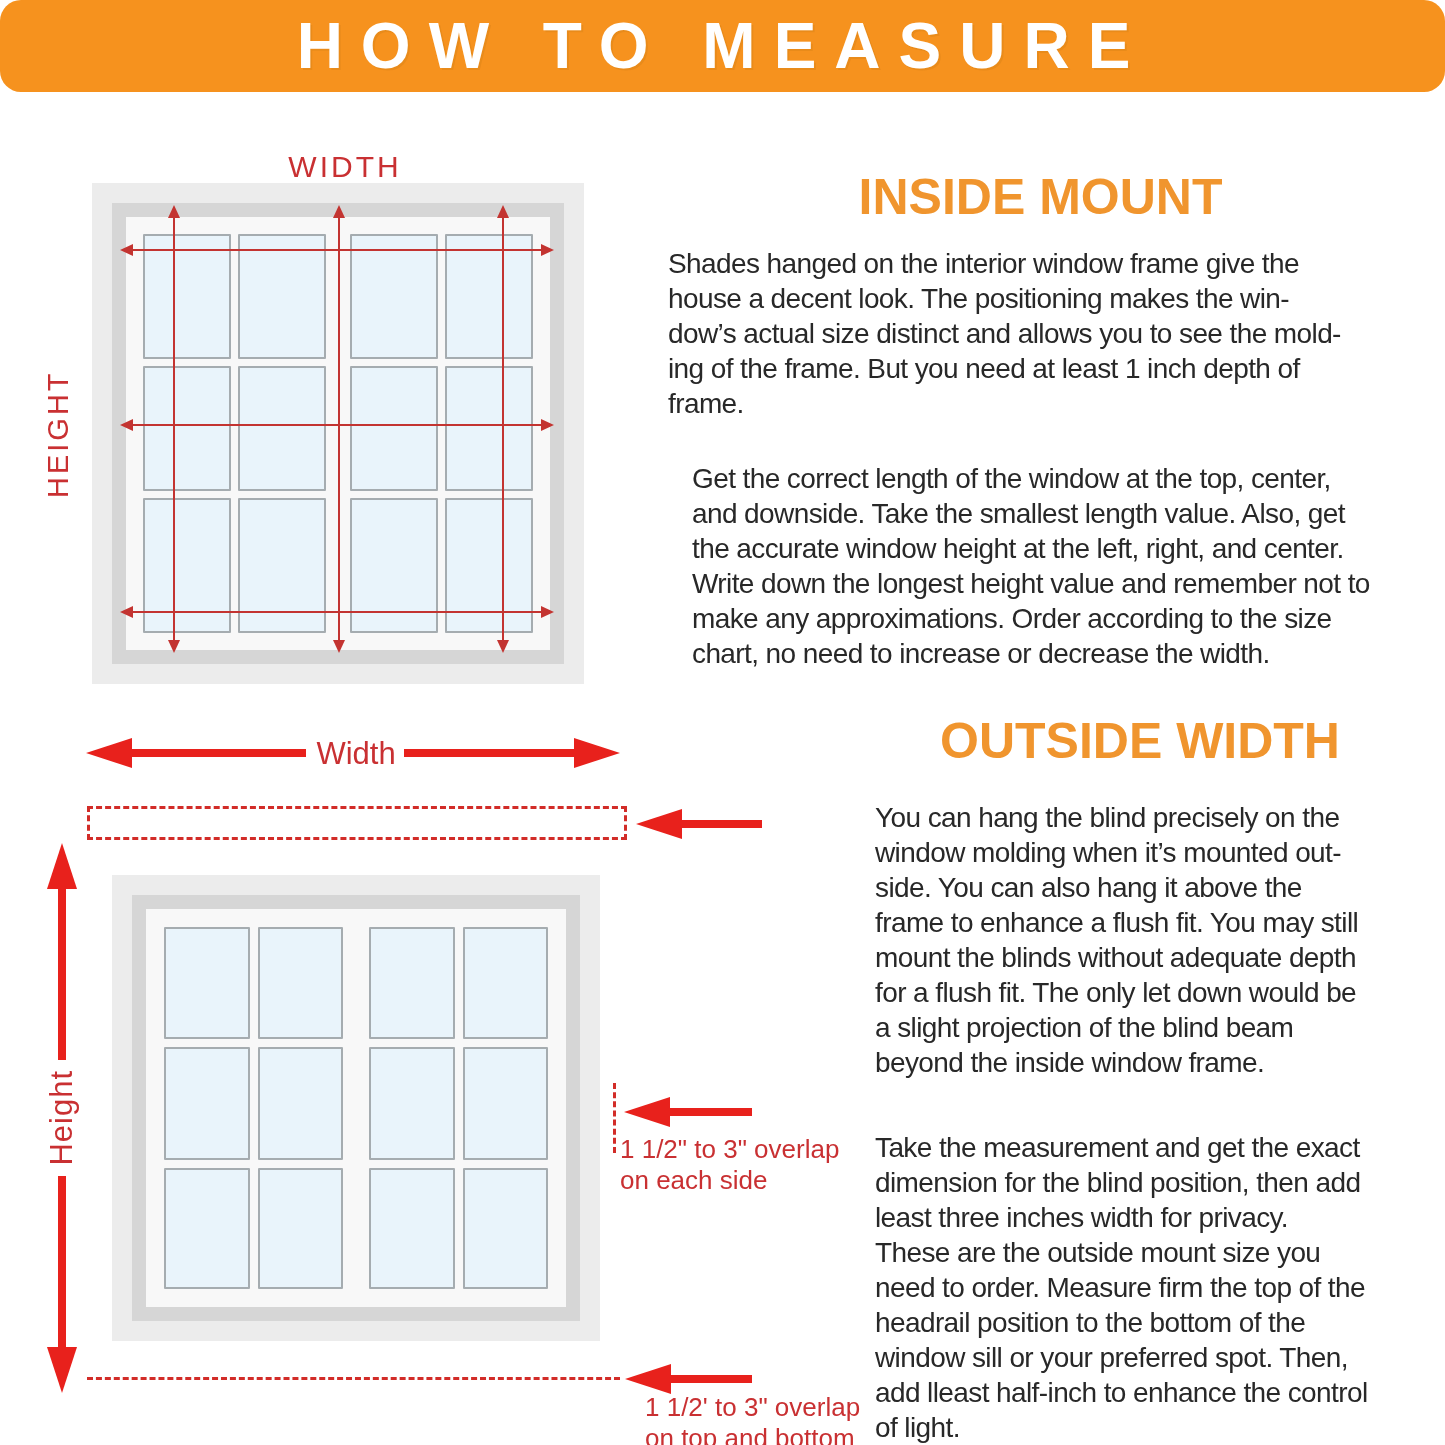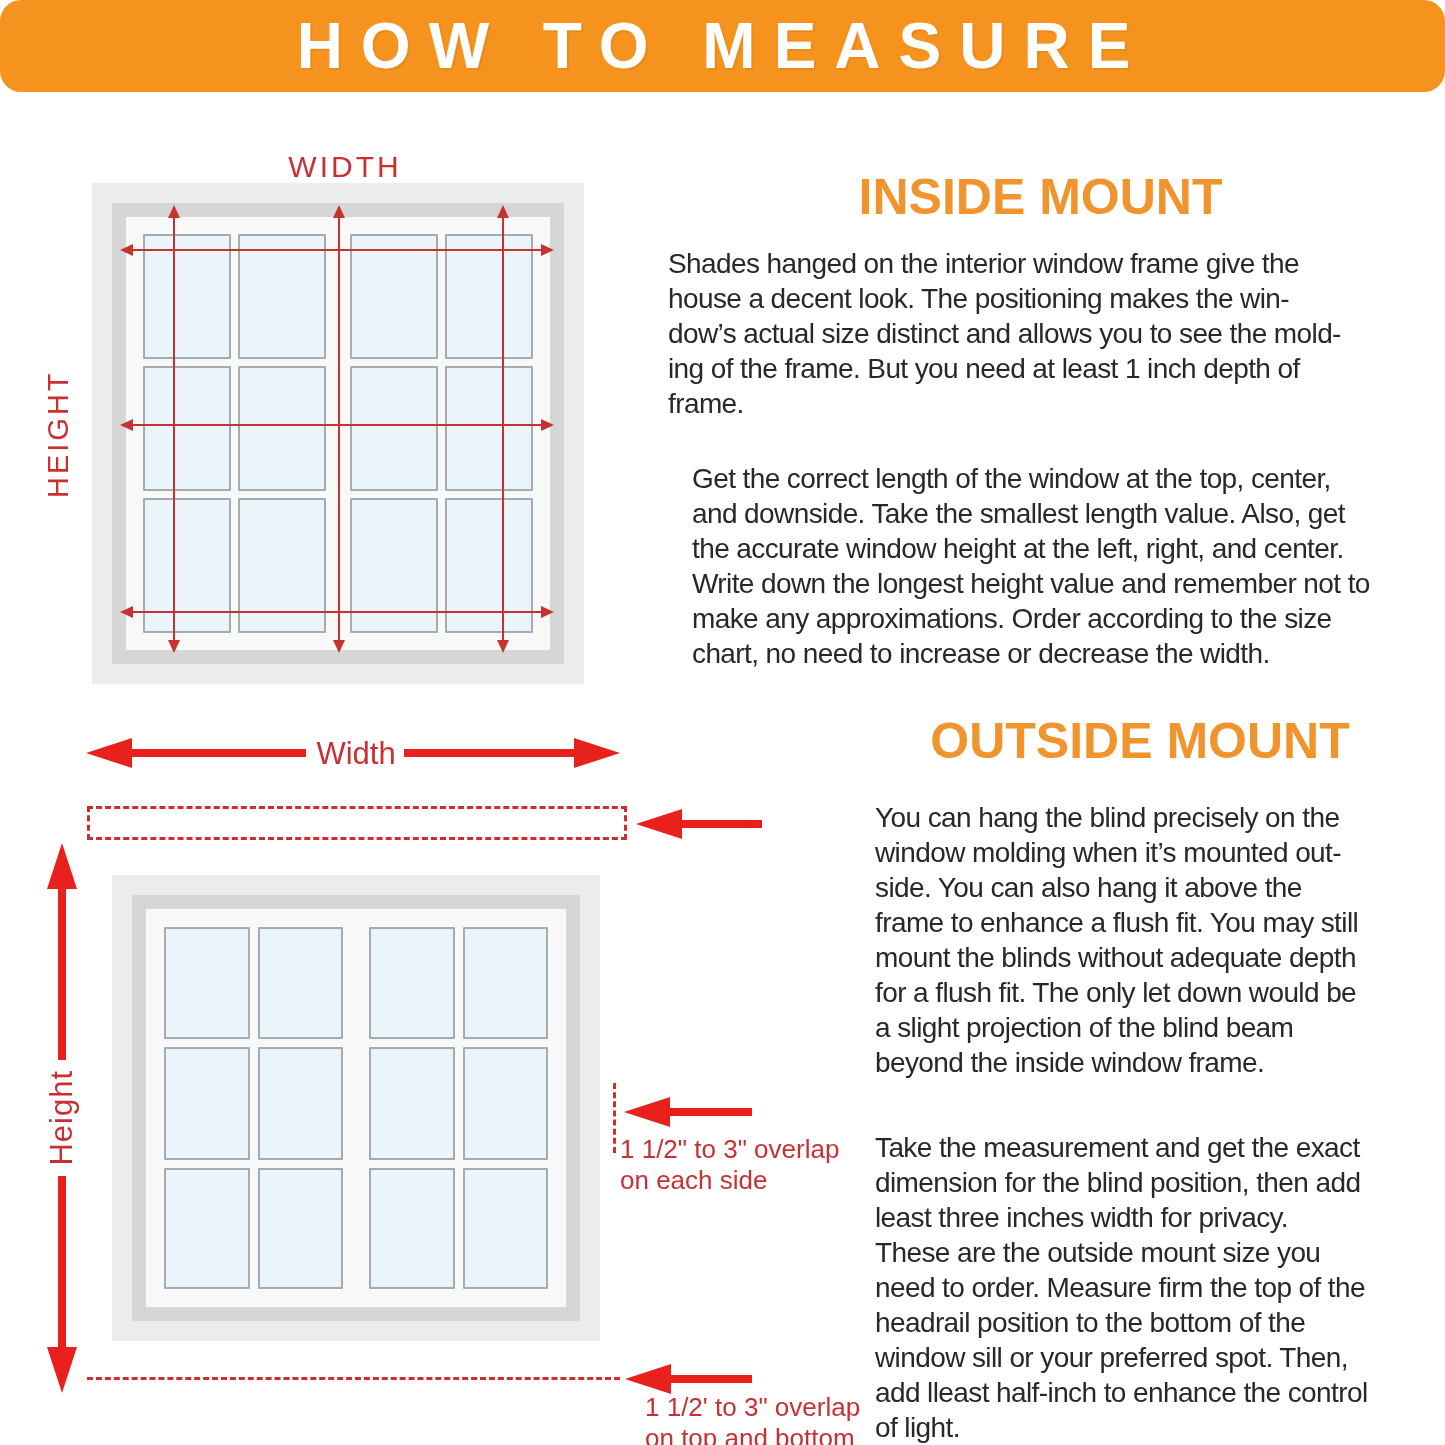--- a/index.html
+++ b/index.html
@@ -220,21 +220,21 @@
 on each side</div>
 
   <div class="dash-h" style="left:87px;top:1377px;width:533px;"></div>
   <div class="ta" style="left:625px;top:1364px;width:127px;height:30px;">
       <i class="hl"></i>
       <i class="sh"></i>
     </div>
   <div class="rlabel" style="left:645px;top:1392px;font-size:26px;line-height:31px;">1 1/2' to 3" overlap
 on top and bottom</div>
 
-  <div class="col-heading" style="left:855px;top:712px;width:570px;">OUTSIDE MOUNT</div>
+  <div class="col-heading" style="left:855px;top:712px;width:570px;">OUTSIDE WIDTH</div>
   <div class="body-para" style="left:875px;top:800px;width:560px;">You can hang the blind precisely on the
 window molding when it’s mounted out-
 side. You can also hang it above the
 frame to enhance a flush fit. You may still
 mount the blinds without adequate depth
 for a flush fit. The only let down would be
 a slight projection of the blind beam
 beyond the inside window frame.</div>
   <div class="body-para" style="left:875px;top:1130px;width:560px;">Take the measurement and get the exact
 dimension for the blind position, then add

